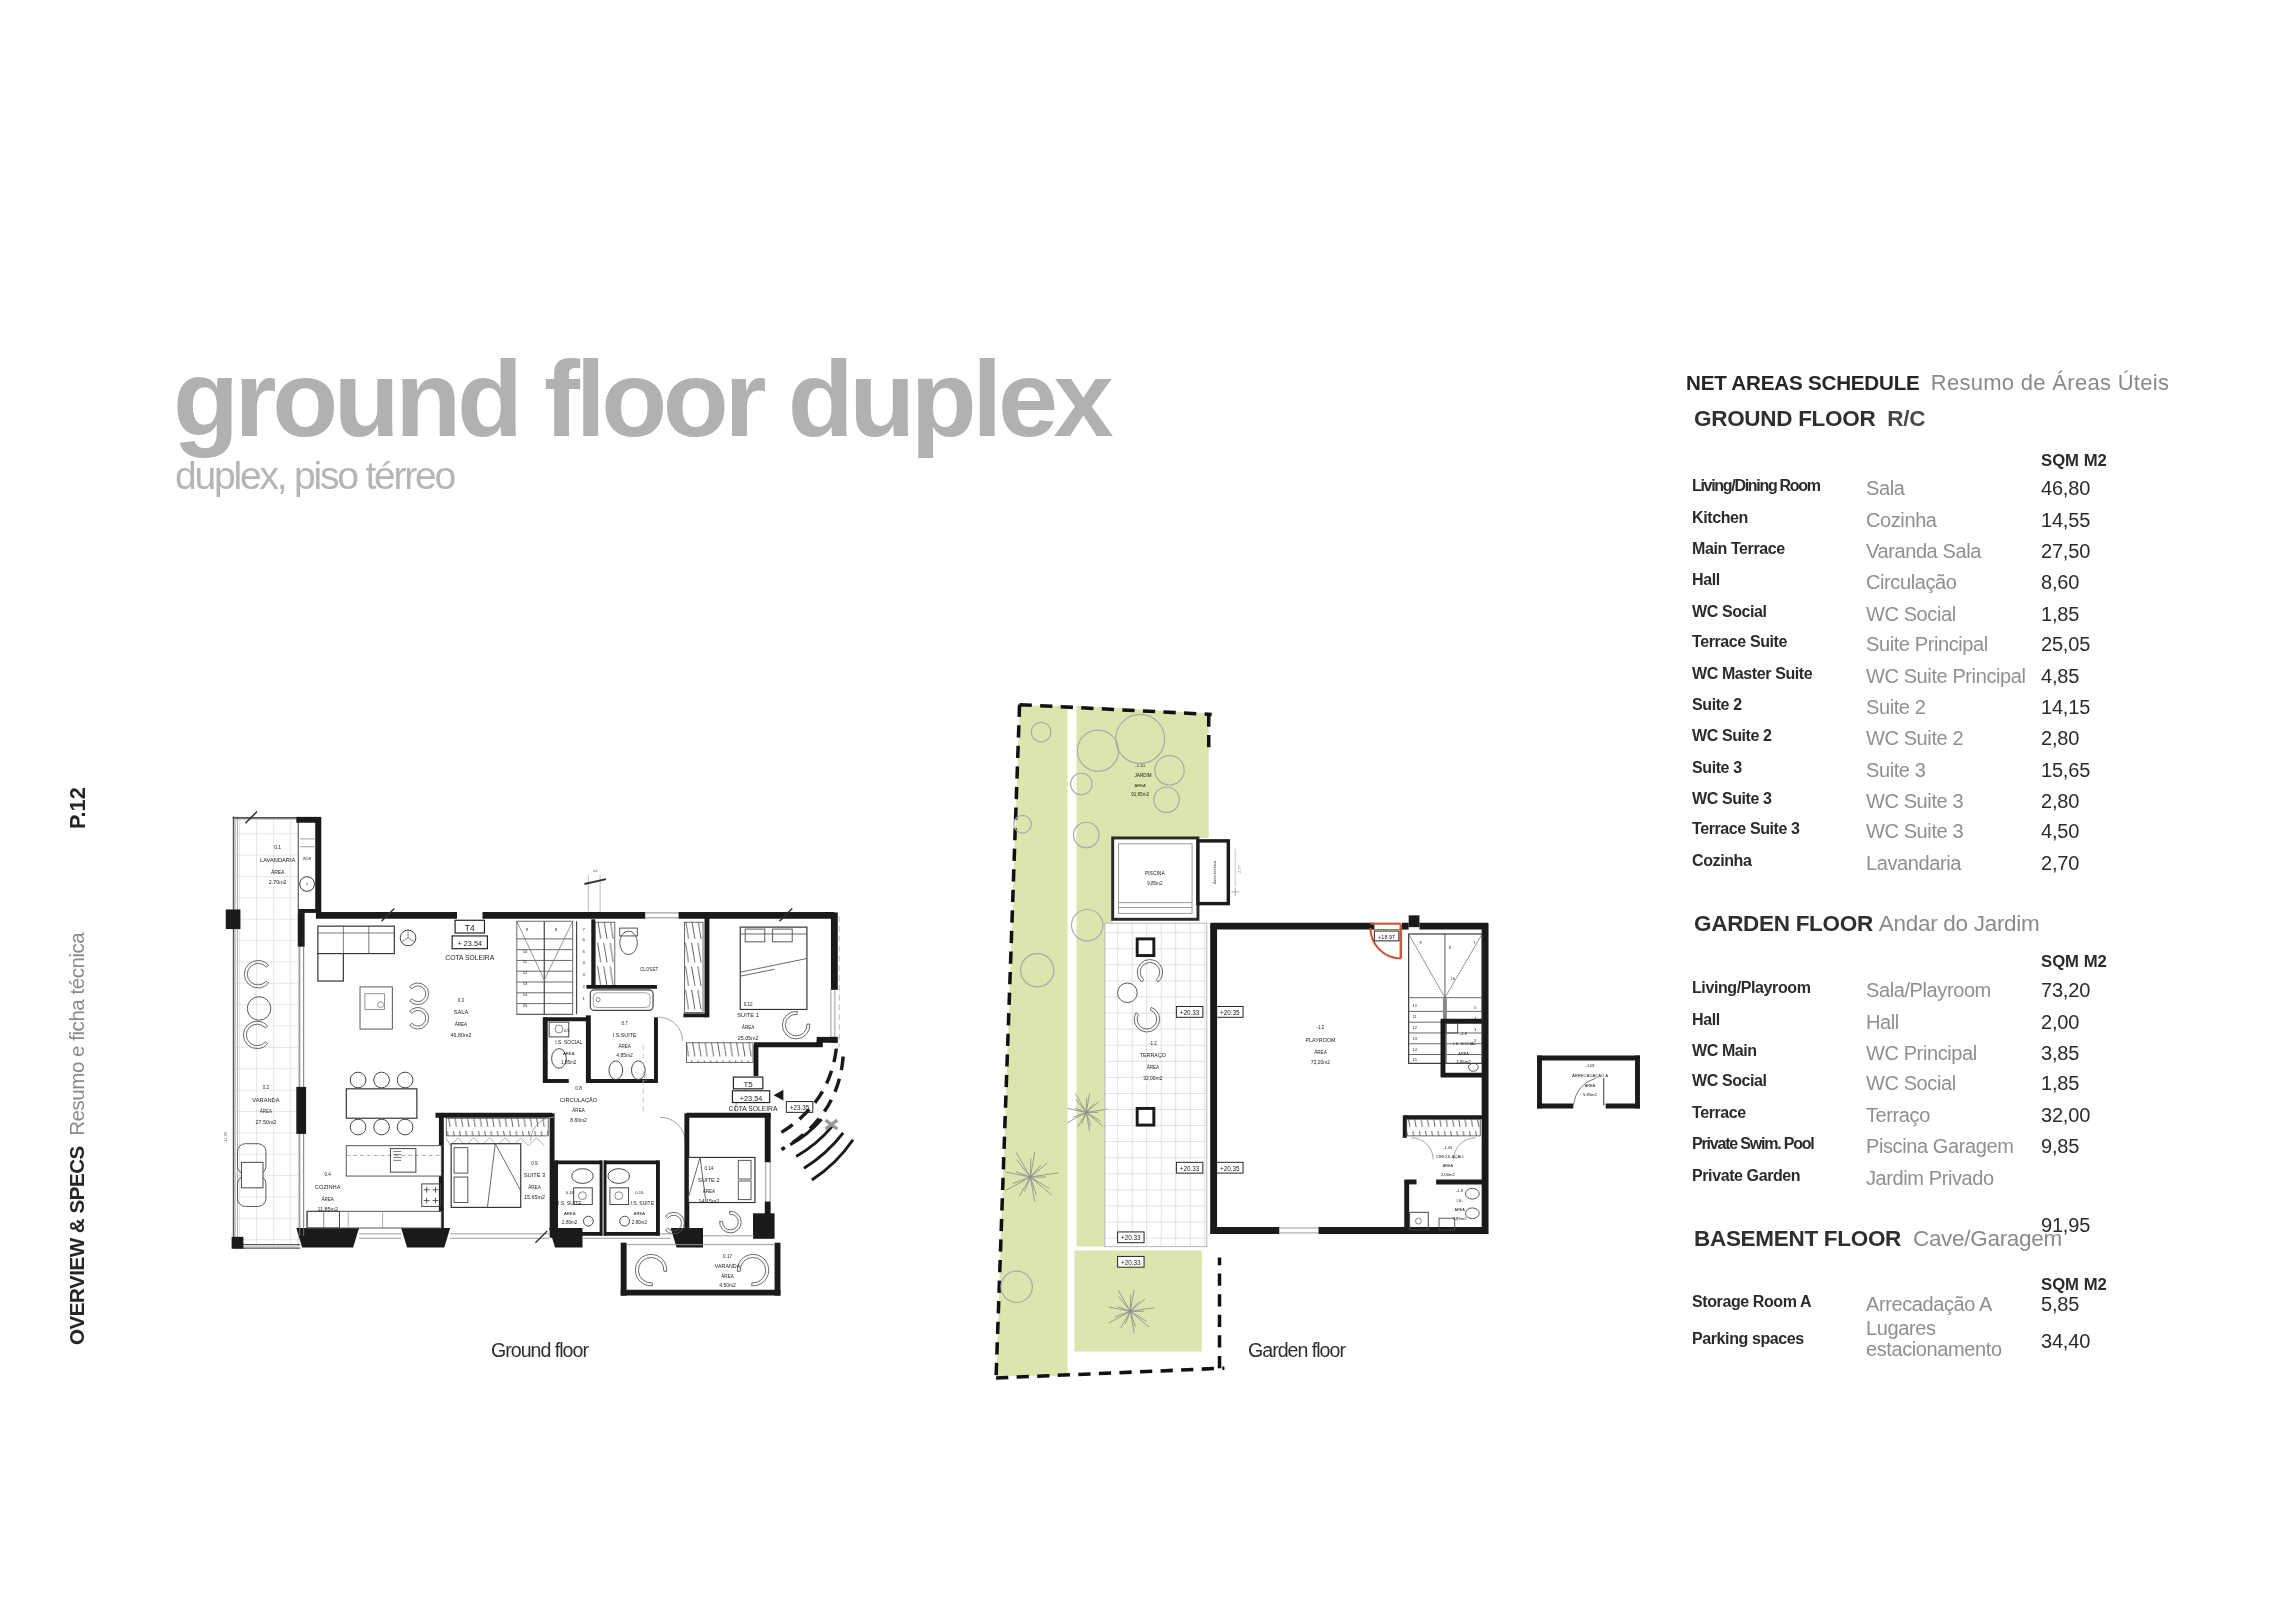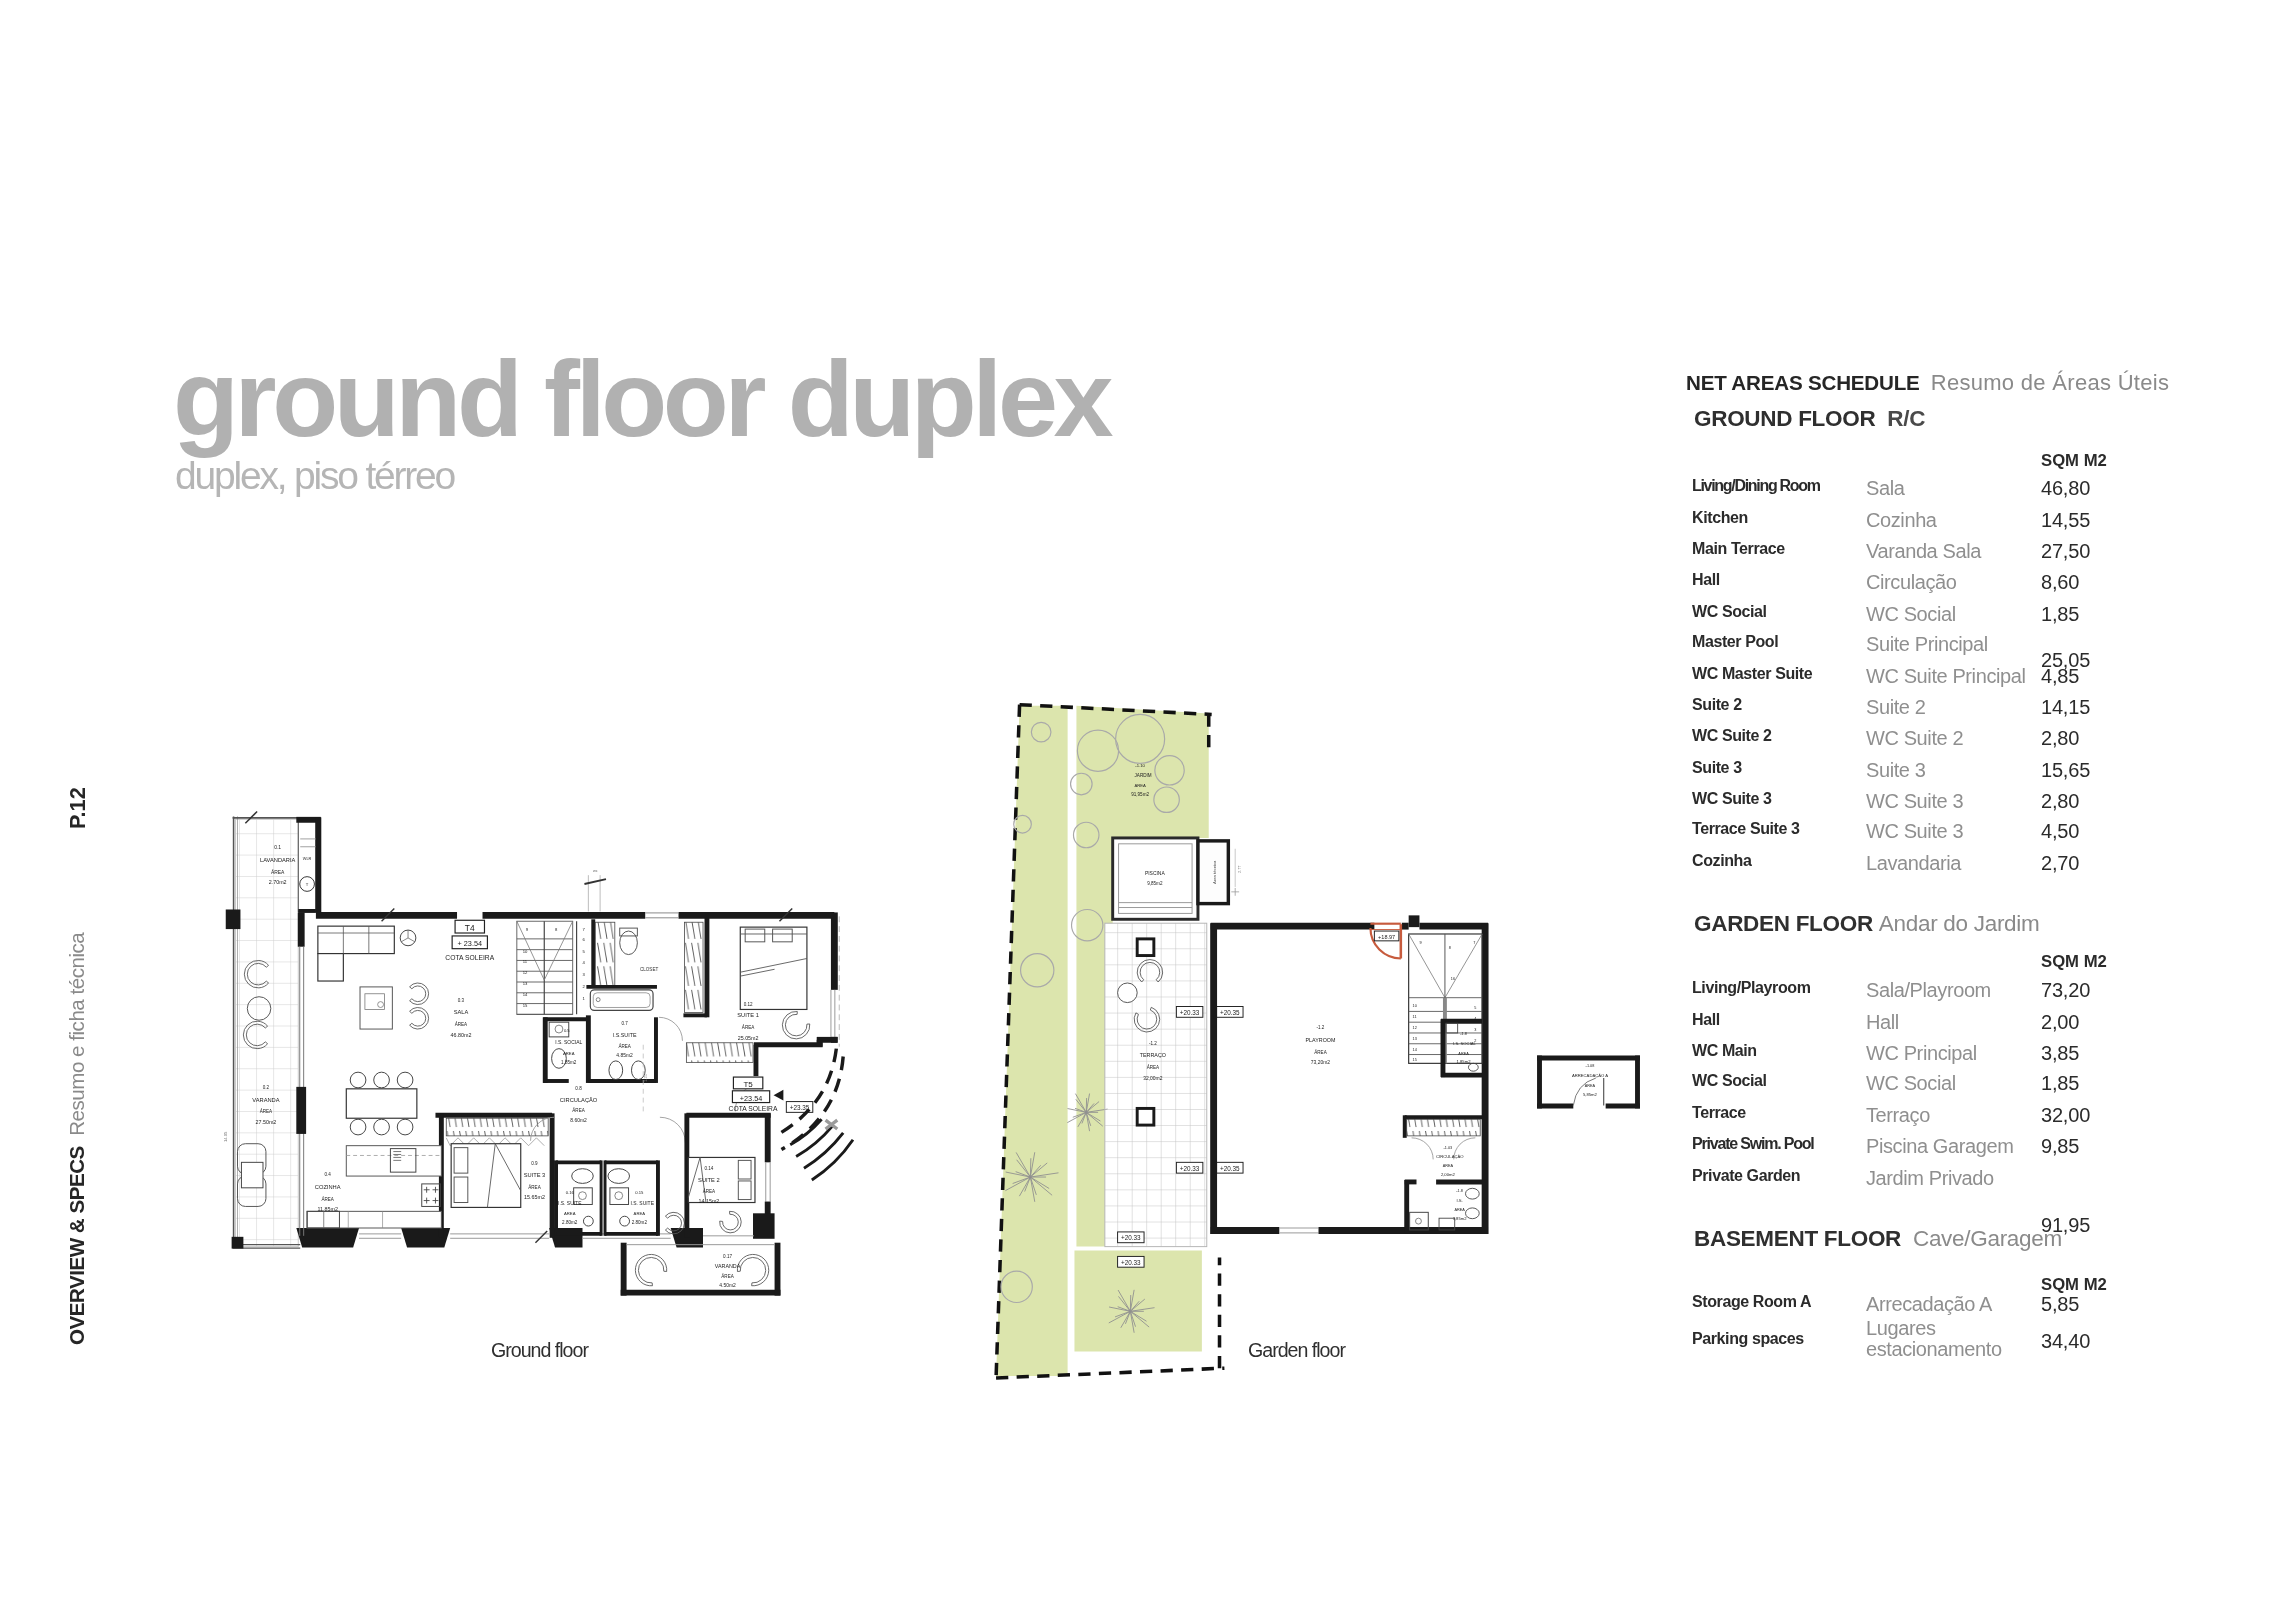--- a/index.html
+++ b/index.html
@@ -40,23 +40,23 @@
 <div class="abs r3" style="top:509px;">14,55</div>
 <div class="abs r1" style="top:540px;">Main Terrace</div>
 <div class="abs r2" style="top:540px;">Varanda Sala</div>
 <div class="abs r3" style="top:540px;">27,50</div>
 <div class="abs r1" style="top:571px;">Hall</div>
 <div class="abs r2" style="top:571px;">Circulação</div>
 <div class="abs r3" style="top:571px;">8,60</div>
 <div class="abs r1" style="top:603px;">WC Social</div>
 <div class="abs r2" style="top:603px;">WC Social</div>
 <div class="abs r3" style="top:603px;">1,85</div>
-<div class="abs r1" style="top:633px;">Master Pool</div>
+<div class="abs r1" style="top:633px;">Terrace Suite</div>
 <div class="abs r2" style="top:633px;">Suite Principal</div>
-<div class="abs r3" style="top:649px;">25,05</div>
+<div class="abs r3" style="top:633px;">25,05</div>
 <div class="abs r1" style="top:665px;">WC Master Suite</div>
 <div class="abs r2" style="top:665px;">WC Suite Principal</div>
 <div class="abs r3" style="top:665px;">4,85</div>
 <div class="abs r1" style="top:696px;">Suite 2</div>
 <div class="abs r2" style="top:696px;">Suite 2</div>
 <div class="abs r3" style="top:696px;">14,15</div>
 <div class="abs r1" style="top:727px;">WC Suite 2</div>
 <div class="abs r2" style="top:727px;">WC Suite 2</div>
 <div class="abs r3" style="top:727px;">2,80</div>
 <div class="abs r1" style="top:759px;">Suite 3</div>

